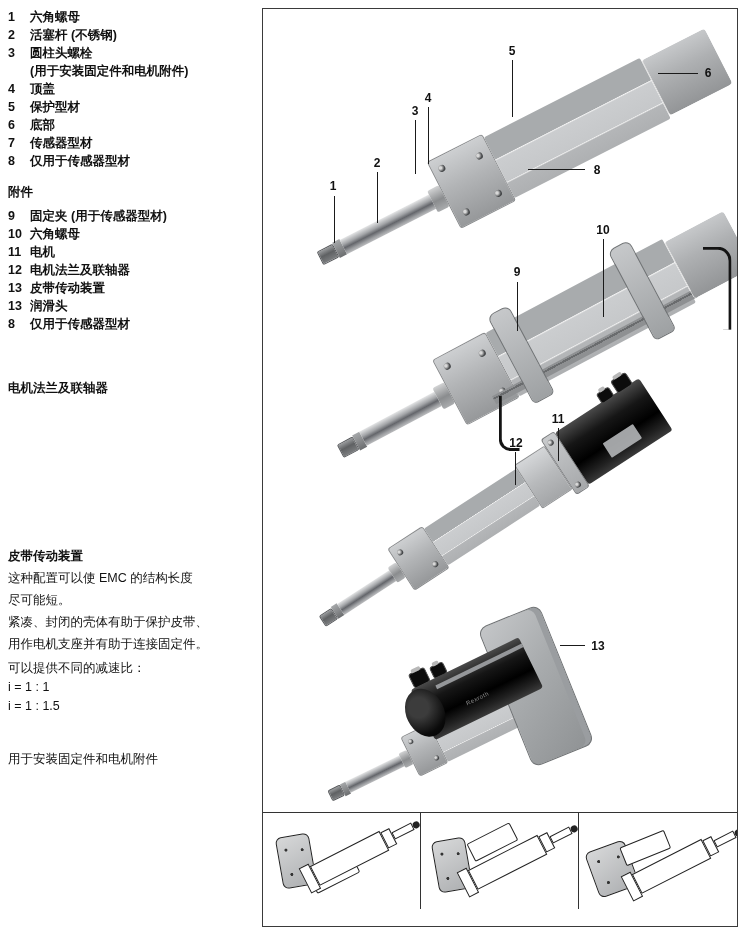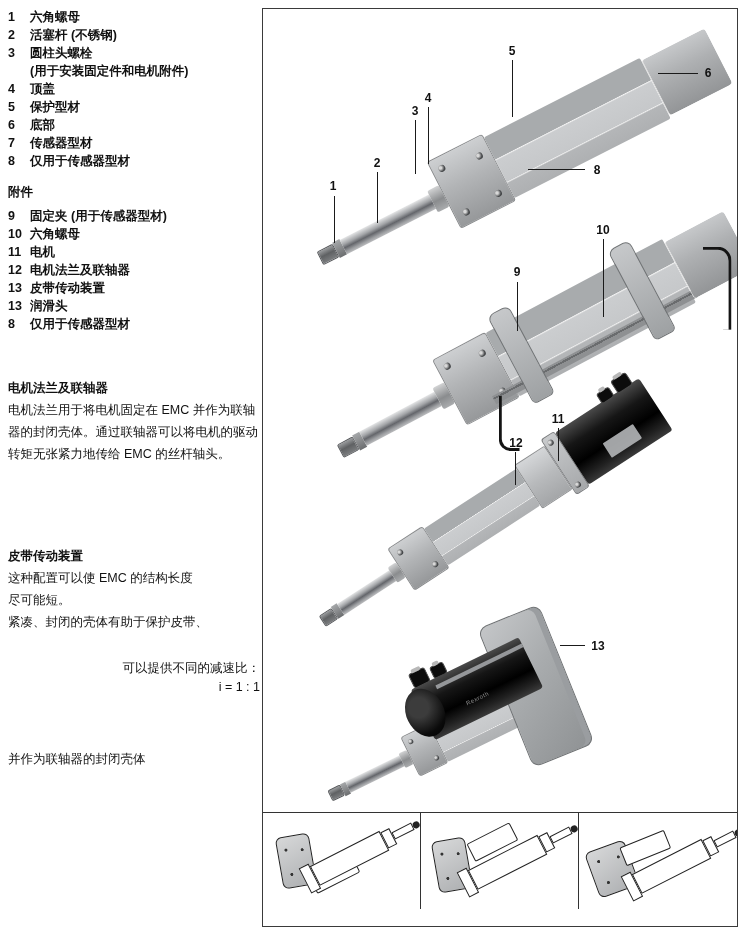--- a/index.html
+++ b/index.html
@@ -9,21 +9,21 @@
     overflow:hidden;
   }
   
   .leftcol-block { position:absolute; left:8px; width:252px; }
   .prow { display:flex; line-height:18px; font-size:12.5px; font-weight:bold; }
   .pnum { width:22px; flex:0 0 22px; }
   .plabel { flex:1; }
   .acc-head { margin-top:13px; margin-bottom:6px; font-size:12.5px; font-weight:bold; line-height:18px; }
   .sec-head { font-size:12.5px; font-weight:bold; line-height:22px; }
   .sec-body { font-size:12.5px; line-height:22px; }
-  .ratio-line { font-size:12.5px; line-height:19px;text-align:right; }
+  .ratio-line { font-size:12.5px; line-height:19px; }
   .note-line { font-size:12.5px; line-height:20px; }
 
   
   .figure-box {
     position:absolute; left:262px; top:8px; width:474px; height:917px;
     border:1.5px solid #3a3a3a; background:#fff; overflow:hidden;
   }
   
   .callout { position:absolute; font-size:12px; font-weight:bold; transform:translate(-50%,-50%); }
   .lv { position:absolute; width:1px; background:#1a1a1a; }
@@ -152,37 +152,38 @@
         <span class="plabel">润滑头</span>
       </div>
     <div class="prow">
         <span class="pnum">8</span>
         <span class="plabel">仅用于传感器型材</span>
       </div>
   </div>
 
   <div class="leftcol-block" style="top:377px">
     <div class="sec-head">电机法兰及联轴器</div>
-    <div class="sec-body">电机法兰用于将电机固定在 EMC 并作为联轴器的封闭壳体。通过联轴器可以将电机的驱动转矩无张紧力地传给 EMC 的丝杆轴头。</div>
   </div>
 
   <div class="leftcol-block" style="top:545px">
     <div class="sec-head">皮带传动装置</div>
     <div class="sec-body">这种配置可以使 EMC 的结构长度</div>
     <div class="sec-body">尽可能短。</div>
     <div class="sec-body">紧凑、封闭的壳体有助于保护皮带、</div>
+    <div class="sec-body">用作电机支座并有助于连接固定件。</div>
   </div>
 
   <div class="leftcol-block" style="top:658px">
     <div class="ratio-line" style="line-height:20px">可以提供不同的减速比：</div>
     <div class="ratio-line">i = 1 : 1</div>
+    <div class="ratio-line">i = 1 : 1.5</div>
   </div>
 
   <div class="leftcol-block" style="top:749px">
-    <div class="note-line">并作为联轴器的封闭壳体</div>
+    <div class="note-line">用于安装固定件和电机附件</div>
   </div>
 
   <div class="figure-box">
 
     <div class="illu" style="left:57px;top:212px;transform:rotate(-27deg)">
       <div class="nut" style="width:16px;height:13px"></div>
       <div class="rodend" style="width:8px;height:17px"></div>
       <div class="rod" style="width:100px;height:16px"></div>
       <div class="collar" style="width:13px;height:24px"></div>
       <div class="fcap" style="width:60px;height:73px">

